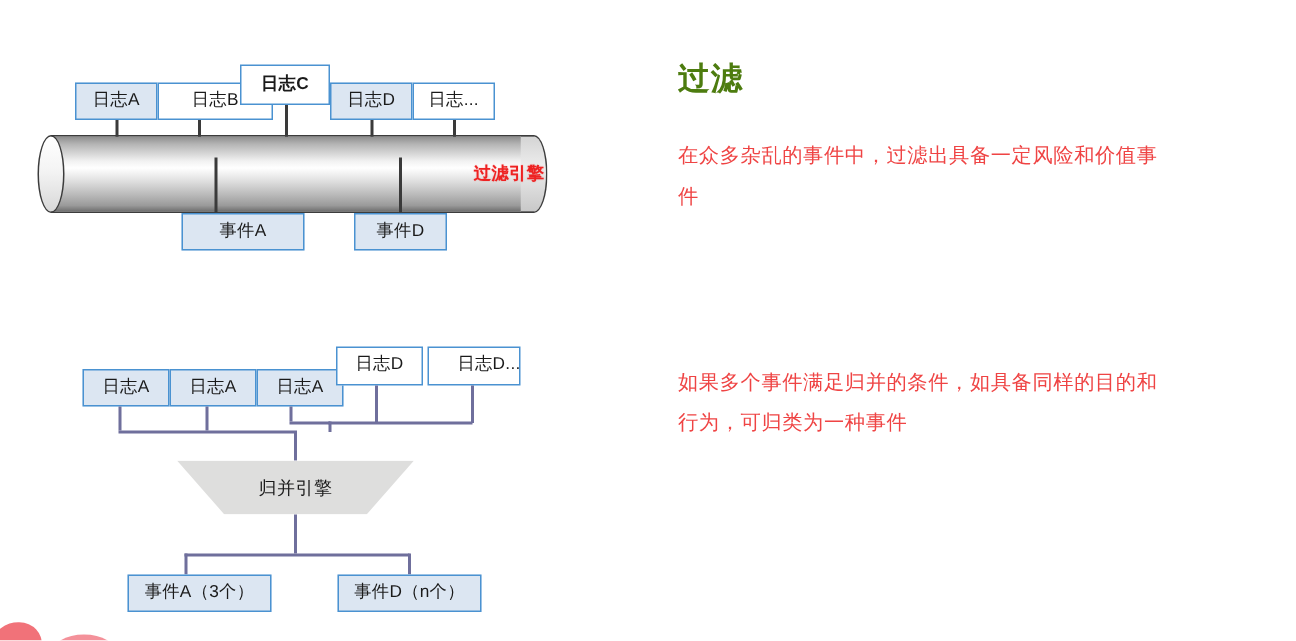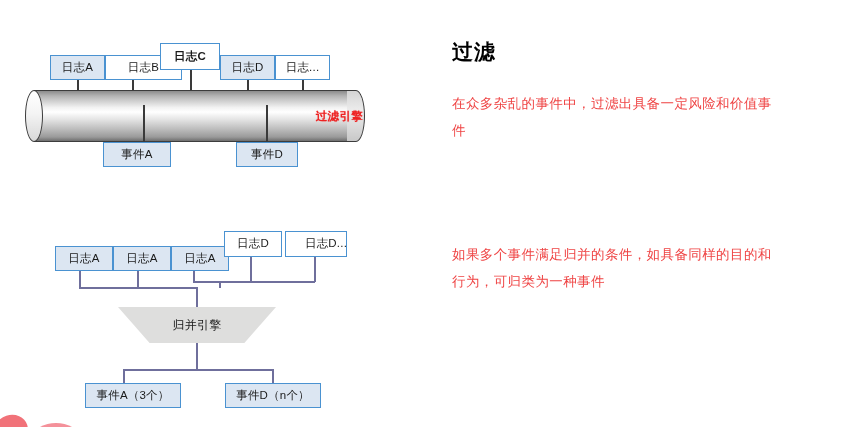--- a/index.html
+++ b/index.html
@@ -127,21 +127,21 @@
   }
 
   
   .text-col {
     position: absolute;
     left: 452px;
     top: 0;
     width: 360px;
   }
   .sec-heading {
-    color: #000000;
+    color: #4d7c0f;
     font-size: 21px;
     font-weight: bold;
     letter-spacing: 1px;
     margin: 0;
   }
   .sec-body {
     color: #ef4444;
     font-size: 13.5px;
     line-height: 2.0;
     letter-spacing: 0.4px;
@@ -193,21 +193,21 @@
     <div class="cylinder" style="left:25px; top:90px; width:340px; height:52px;">
       <div class="cyl-body"></div>
       <div class="cyl-cap-right"></div>
       <div class="cyl-cap-left"></div>
       <div class="cyl-label">过滤引擎</div>
     </div>
 
     <div class="vline" style="left:143px; top:105px; height:37px;"></div>
     <div class="vline" style="left:266px; top:105px; height:37px;"></div>
 
-    <div class="box filled" style="left:103px; top:142px; width:68px; height:25px;">事件A</div>
+    <div class="box filled" style="left:121px; top:142px; width:82px; height:25px;">事件A</div>
     <div class="box filled" style="left:236px; top:142px; width:62px; height:25px;">事件D</div>
   </div>
 
   <div>
 
     <div class="box filled" style="left:55px;  top:246px; width:58px; height:25px;">日志A</div>
     <div class="box filled" style="left:113px; top:246px; width:58px; height:25px;">日志A</div>
     <div class="box filled" style="left:171px; top:246px; width:58px; height:25px;">日志A</div>
     <div class="box" style="left:224px; top:231px; width:58px; height:26px;">日志D</div>
     <div class="box" style="left:285px; top:231px; width:62px; height:26px;padding-left:20px;">日志D...</div>

